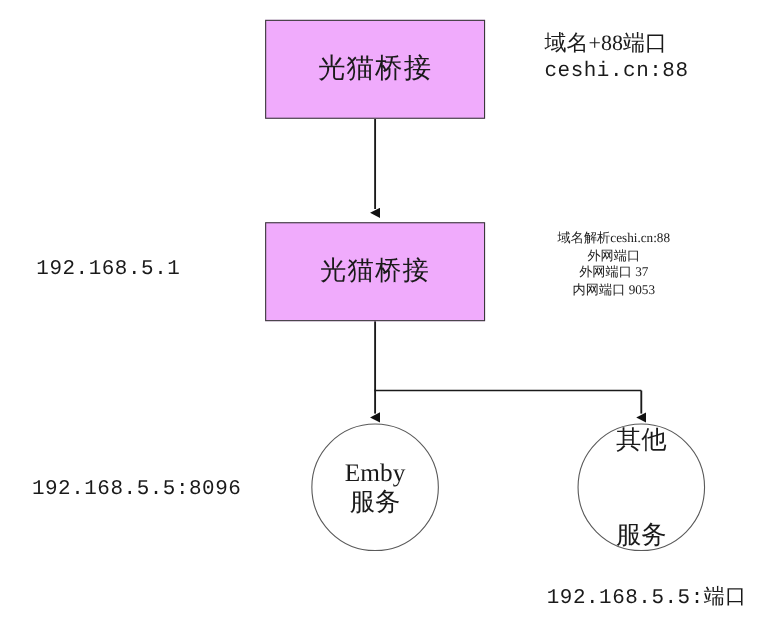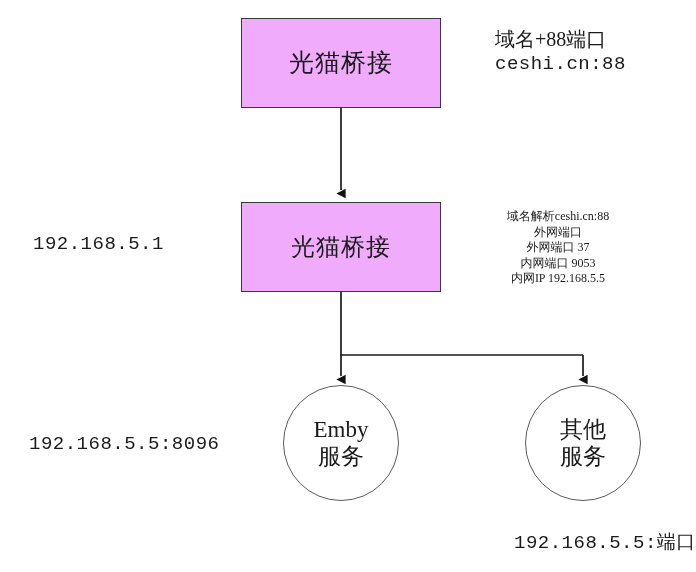--- a/index.html
+++ b/index.html
@@ -76,20 +76,21 @@
     left: 283px;
     top: 385px;
     width: 116px;
     height: 116px;
   }
   #node-other {
     left: 525px;
     top: 385px;
     width: 116px;
     height: 116px;
+    justify-content: space-between;
   }
   .circle-line-latin {
     font-family: "Liberation Serif", "DejaVu Serif", serif;
     font-size: 23px;
   }
 
   
   .text-block {
     position: absolute;
     line-height: 1.30;
@@ -129,21 +130,20 @@
     left: 33px;
     top: 232px;
   }
   #label-emby-ip {
     left: 29px;
     top: 432px;
   }
   #label-other-ip {
     left: 497px;
     top: 531px;
-    margin-left: 17px;
   }
 </style>
 </head>
 <body>
 
 <div id="canvas">
 
   <svg id="wires" viewBox="0 0 696 572" xmlns="http://www.w3.org/2000/svg">
     <defs>
       <marker id="arrowhead" markerWidth="11" markerHeight="11" refX="1.2" refY="4.6" orient="auto" markerUnits="userSpaceOnUse">
@@ -190,21 +190,20 @@
   <div class="text-block" id="note-top">
     <span class="line">域名+88端口</span>
     <span class="line mono-ip">ceshi.cn:88</span>
   </div>
 
   <div class="text-block" id="note-router">
     <span class="line">域名解析ceshi.cn:88</span>
     <span class="line">外网端口</span>
     <span class="line">外网端口 37</span>
     <span class="line">内网端口 9053</span>
-    <span class="line">内网IP 192.168.5.5</span>
   </div>
 
   <div class="text-block mono-ip" id="label-gateway-ip">192.168.5.1</div>
 
   <div class="text-block mono-ip" id="label-emby-ip">192.168.5.5:8096</div>
 
   <div class="text-block mono-ip" id="label-other-ip">192.168.5.5:端口</div>
 
 </div>
 

